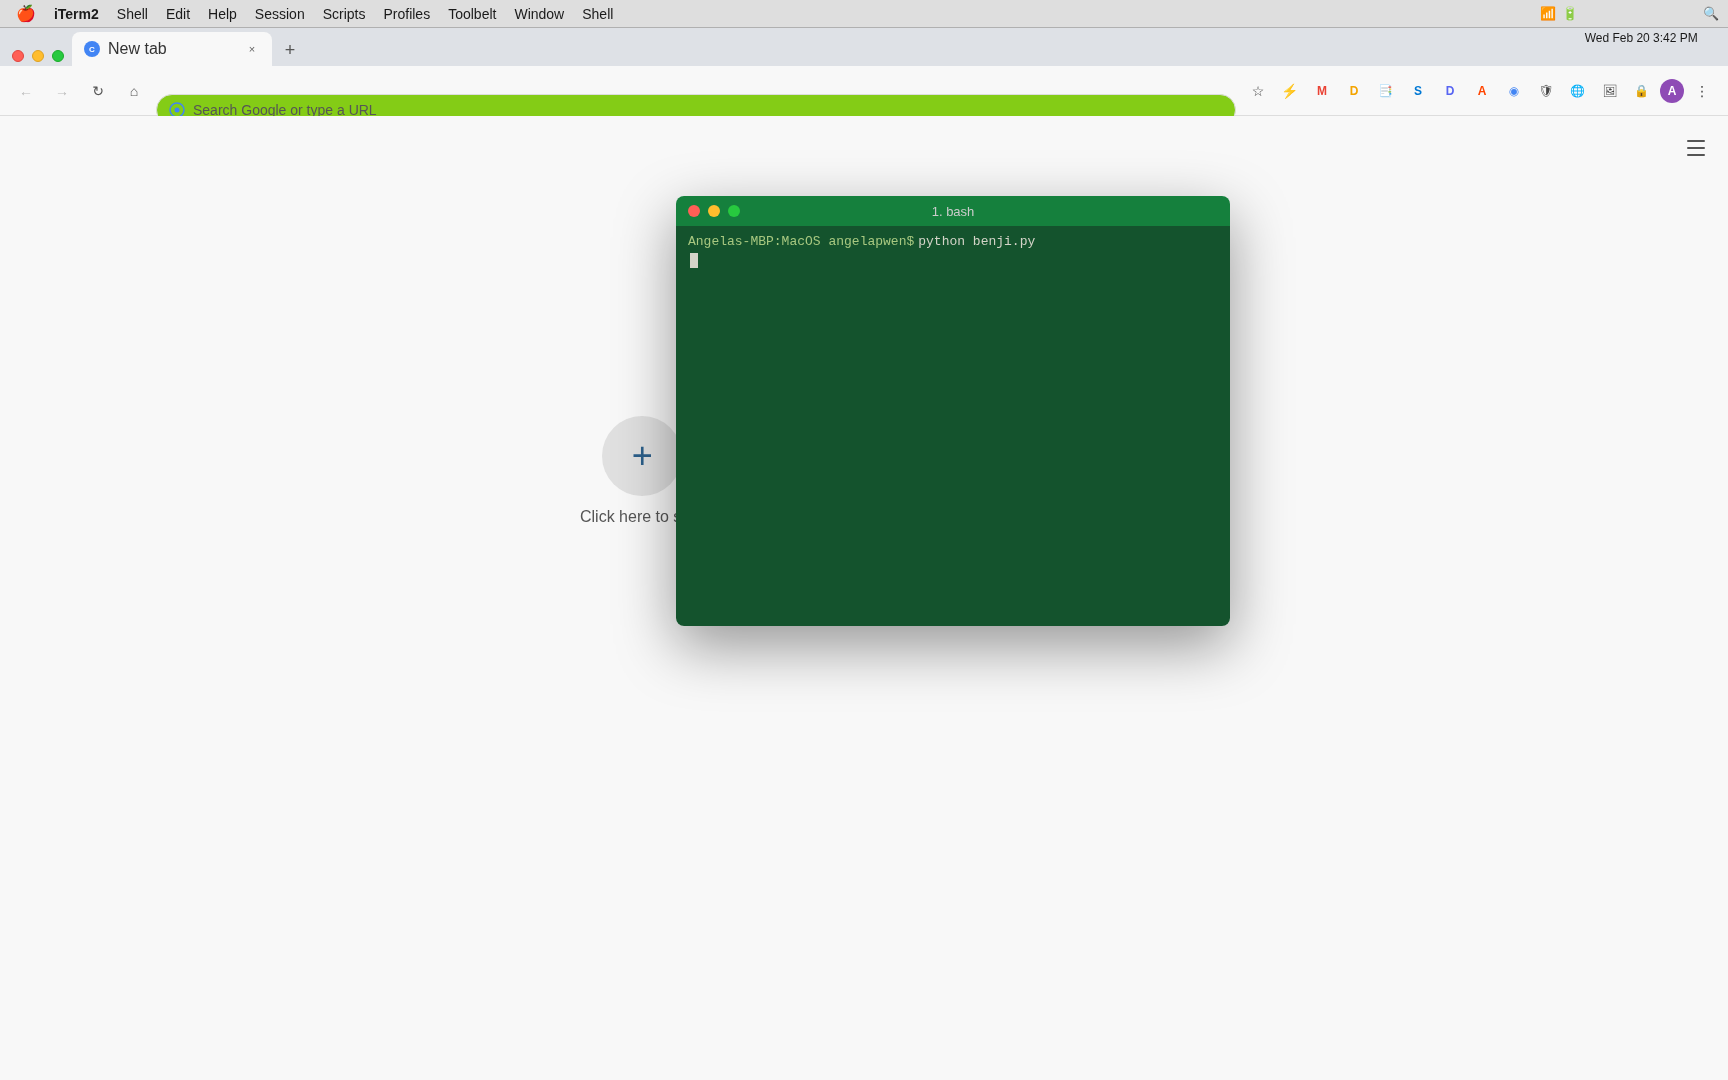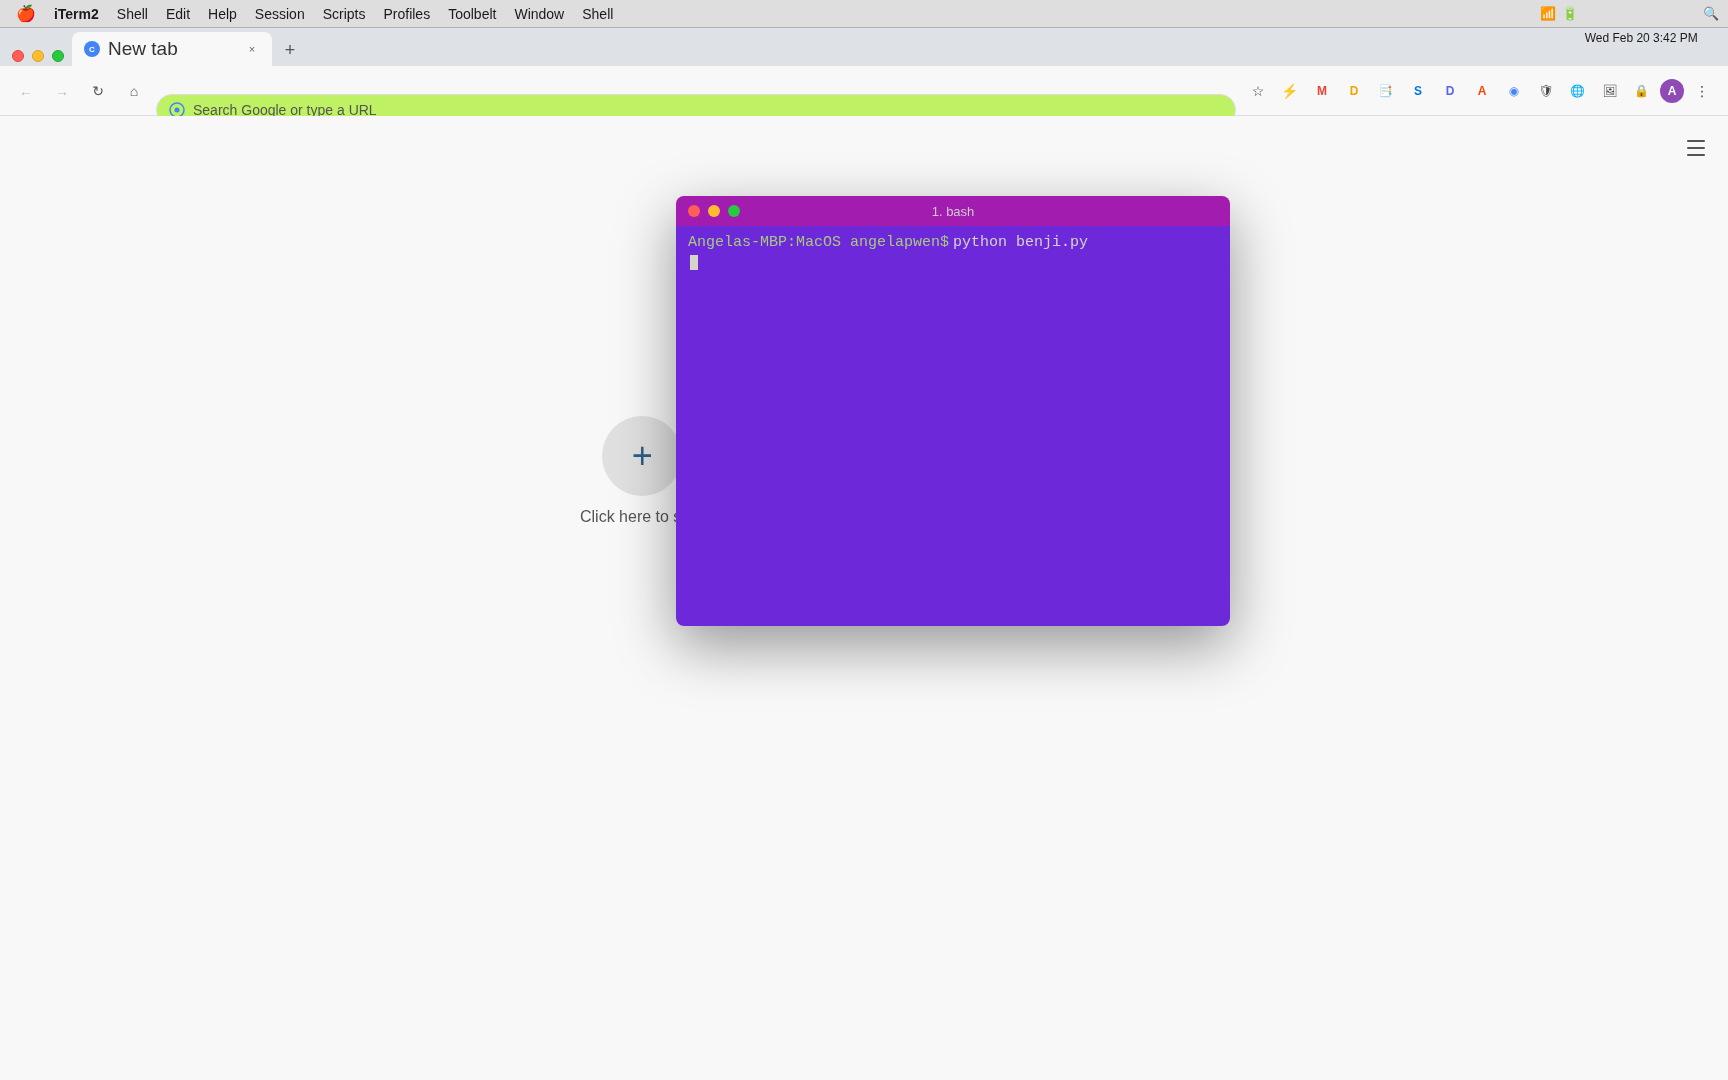--- a/index.html
+++ b/index.html
@@ -134,21 +134,21 @@
       color: white;
       font-weight: bold;
       flex-shrink: 0;
     }
 
     .tab-title {
       flex: 1;
       white-space: nowrap;
       overflow: hidden;
       text-overflow: ellipsis;
-      font-size: 19px;
+      font-size: 16px;
     }
 
     .tab-close {
       width: 16px;
       height: 16px;
       border-radius: 50%;
       display: flex;
       align-items: center;
       justify-content: center;
       font-size: 11px;
@@ -192,21 +192,21 @@
       color: #555;
       cursor: pointer;
       font-size: 14px;
     }
 
     .nav-btn.disabled { color: #bbb; cursor: default; }
 
     .address-input-wrapper {
       flex: 1;
       height: 32px;
-      background: #bef264;
+      background: #84cc16;
       border: 1px solid #ddd;
       border-radius: 16px;
       display: flex;
       align-items: center;
       padding: 0 12px;
       gap: 8px;
       margin-top: 39px;
     }
 
     .address-text {
@@ -305,21 +305,21 @@
       top: 80px;
       width: 554px;
       height: 430px;
       border-radius: 8px;
       overflow: hidden;
       box-shadow: 0 20px 60px rgba(0,0,0,0.4);
     }
 
     .iterm-titlebar {
       height: 30px;
-      background: #a21caf;
+      background: #15803d;
       display: flex;
       align-items: center;
       padding: 0 12px;
       position: relative;
     }
 
     .iterm-traffic-lights {
       display: flex;
       gap: 8px;
       align-items: center;
@@ -339,25 +339,25 @@
     .iterm-title {
       position: absolute;
       left: 50%;
       transform: translateX(-50%);
       font-size: 13px;
       color: #ccc;
       font-weight: 500;
     }
 
     .iterm-body {
-      background: #6d28d9;
+      background: #14532d;
       height: calc(100% - 30px);
       padding: 8px 12px;
       font-family: 'Menlo', 'Monaco', 'Courier New', monospace;
-      font-size: 15px;
+      font-size: 13px;
       color: #d4d4c8;
       position: relative;
     }
 
     .terminal-prompt {
       display: flex;
       align-items: flex-start;
       gap: 4px;
       flex-wrap: wrap;
     }

